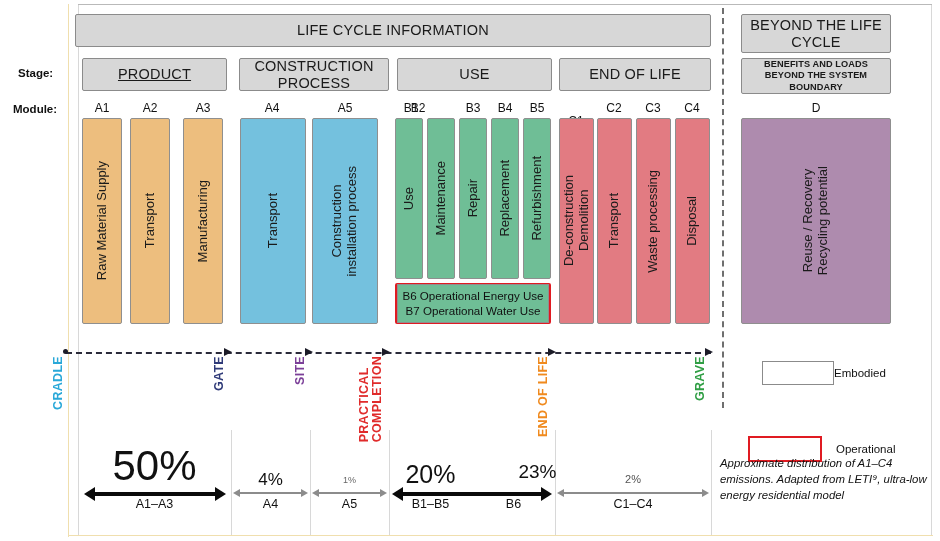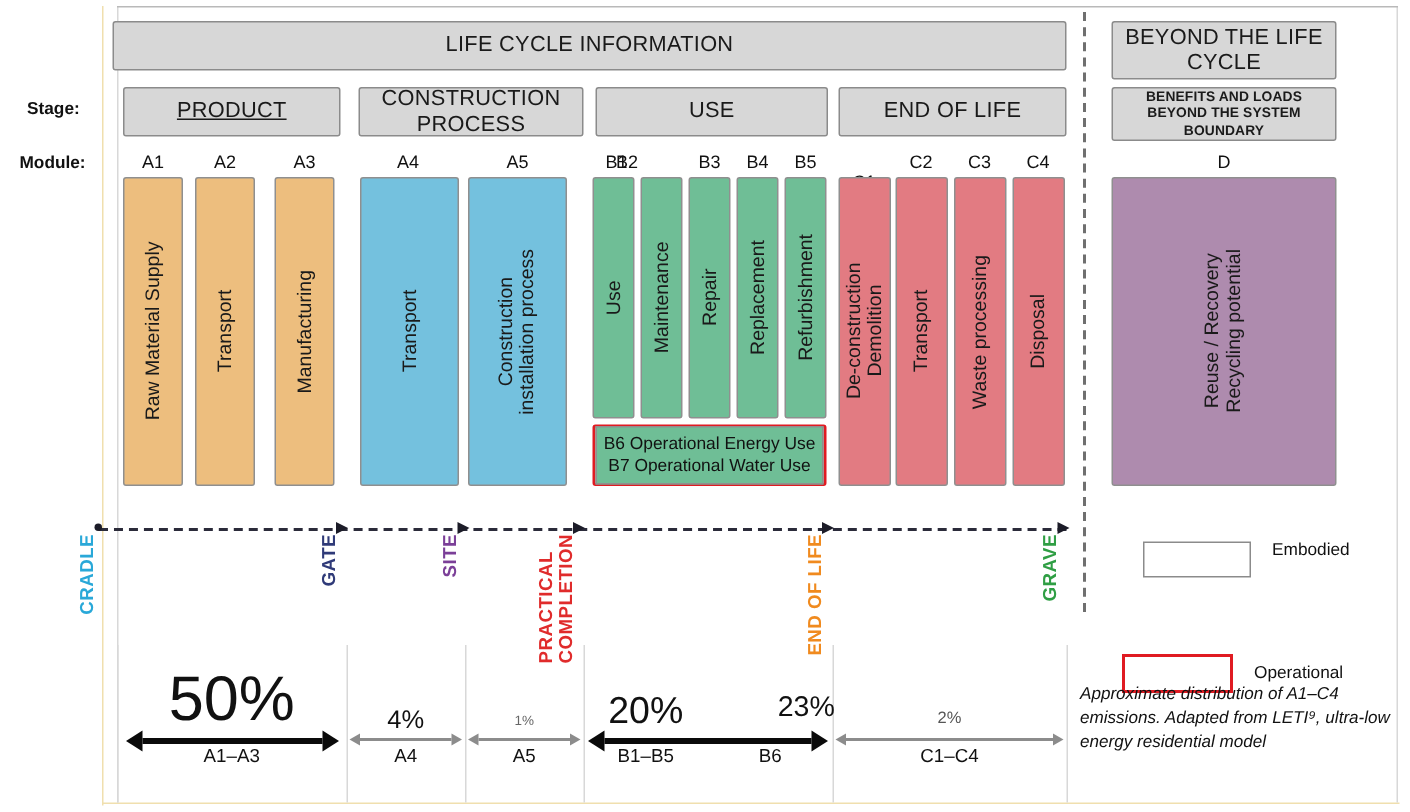--- a/index.html
+++ b/index.html
@@ -190,21 +190,21 @@
 
   <div class="abs tl-txt vert" style="left:52px;top:356px;color:#29a8d8;">CRADLE</div>
   <div class="abs tl-txt vert" style="left:213px;top:356px;color:#2f3a78;">GATE</div>
   <div class="abs tl-txt vert" style="left:294px;top:356px;color:#7b3f98;">SITE</div>
   <div class="abs tl-txt vert" style="left:358px;top:356px;color:#e02b2b;white-space:pre-line;">PRACTICAL
 COMPLETION</div>
   <div class="abs tl-txt vert" style="left:537px;top:356px;color:#f08a1e;">END OF LIFE</div>
   <div class="abs tl-txt vert" style="left:694px;top:356px;color:#2f9e44;">GRAVE</div>
 
   <div class="abs" style="left:748px;top:355px;width:170px;height:70px;">
-    <div style="position:absolute;left:0;top:6px;display:flex;gap:14px;padding-left:14px;">
+    <div style="position:absolute;left:0;top:6px;display:flex;align-items:center;padding-left:14px;">
       <div class="lg-sw embodied"></div>
       <div class="lg-txt">Embodied</div>
     </div>
     <div style="position:absolute;left:0;top:45px;display:flex;align-items:center;gap:14px;margin-top:36px;">
       <div class="lg-sw operational"></div>
       <div class="lg-txt">Operational</div>
     </div>
   </div>
 
   <div class="abs frame-thin" style="left:78px;top:430px;width:1px;height:105px;"></div>

